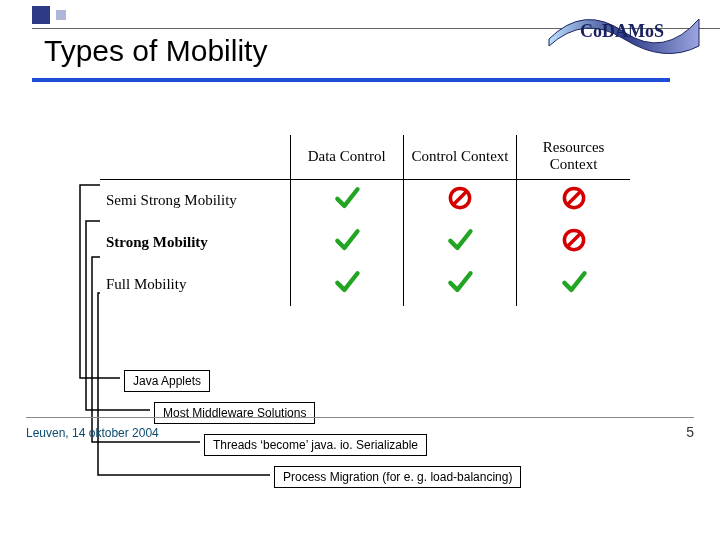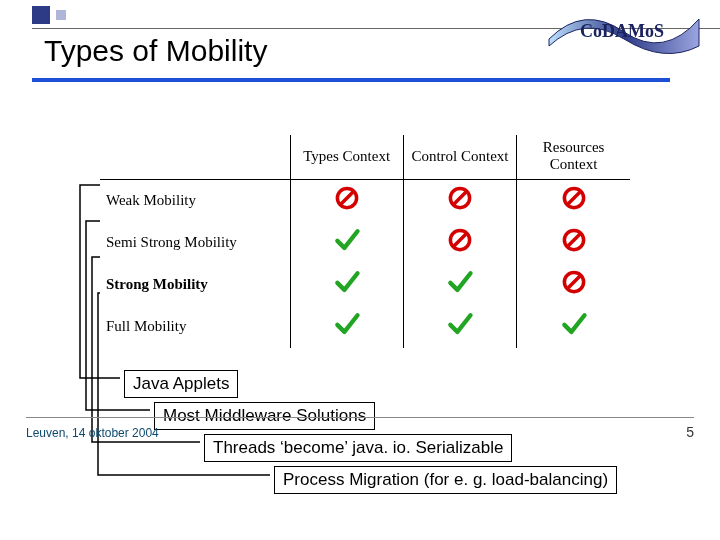--- a/index.html
+++ b/index.html
@@ -96,21 +96,21 @@
     width: 610px;
     height: 375px;
     pointer-events: none;
   }
   .brackets svg { width:100%; height:100%; overflow:visible; }
   
   .caption {
     position: absolute;
     border: 1px solid #000;
     background: #fff;
-    font-size: 17px;
+    font-size: 12px;
     padding: 3px 8px;
     white-space: nowrap;
   }
   
   .footer-line {
     position: absolute;
     left: 26px;
     right: 26px;
     bottom: 34px;
     border-top: 1px solid #888;
@@ -162,41 +162,26 @@
     <table>
       <colgroup>
         <col style="width:190px">
         <col>
           <col>
           <col>
       </colgroup>
       <thead>
         <tr>
           <th class="rowhead"></th>
-          <th class="col">Types Context</th>
+          <th class="col">Data Control</th>
           <th class="col">Control Context</th>
           <th class="col">Resources Context</th>
         </tr>
       </thead>
       <tbody id="tbody">
-          <tr>
-            <td class="rowhead"><span class="label">Weak Mobility</span></td>
-            <td class="col"><span class="icon-wrap"><svg viewBox="0 0 32 32" width="28" height="28">
-                  <circle cx="16" cy="16" r="11" fill="none" stroke="#d40000" stroke-width="4"></circle>
-                  <line x1="8" y1="24" x2="24" y2="8" stroke="#d40000" stroke-width="4"></line>
-                </svg></span></td>
-            <td class="col"><span class="icon-wrap"><svg viewBox="0 0 32 32" width="28" height="28">
-                  <circle cx="16" cy="16" r="11" fill="none" stroke="#d40000" stroke-width="4"></circle>
-                  <line x1="8" y1="24" x2="24" y2="8" stroke="#d40000" stroke-width="4"></line>
-                </svg></span></td>
-            <td class="col"><span class="icon-wrap"><svg viewBox="0 0 32 32" width="28" height="28">
-                  <circle cx="16" cy="16" r="11" fill="none" stroke="#d40000" stroke-width="4"></circle>
-                  <line x1="8" y1="24" x2="24" y2="8" stroke="#d40000" stroke-width="4"></line>
-                </svg></span></td>
-          </tr>
           <tr>
             <td class="rowhead"><span class="label">Semi Strong Mobility</span></td>
             <td class="col"><span class="icon-wrap"><svg viewBox="0 0 32 32" width="28" height="28">
                   <path d="M5 17 L13 25 L28 6" fill="none" stroke="#22a522" stroke-width="5" stroke-linecap="round" stroke-linejoin="round"></path>
                 </svg></span></td>
             <td class="col"><span class="icon-wrap"><svg viewBox="0 0 32 32" width="28" height="28">
                   <circle cx="16" cy="16" r="11" fill="none" stroke="#d40000" stroke-width="4"></circle>
                   <line x1="8" y1="24" x2="24" y2="8" stroke="#d40000" stroke-width="4"></line>
                 </svg></span></td>
             <td class="col"><span class="icon-wrap"><svg viewBox="0 0 32 32" width="28" height="28">

